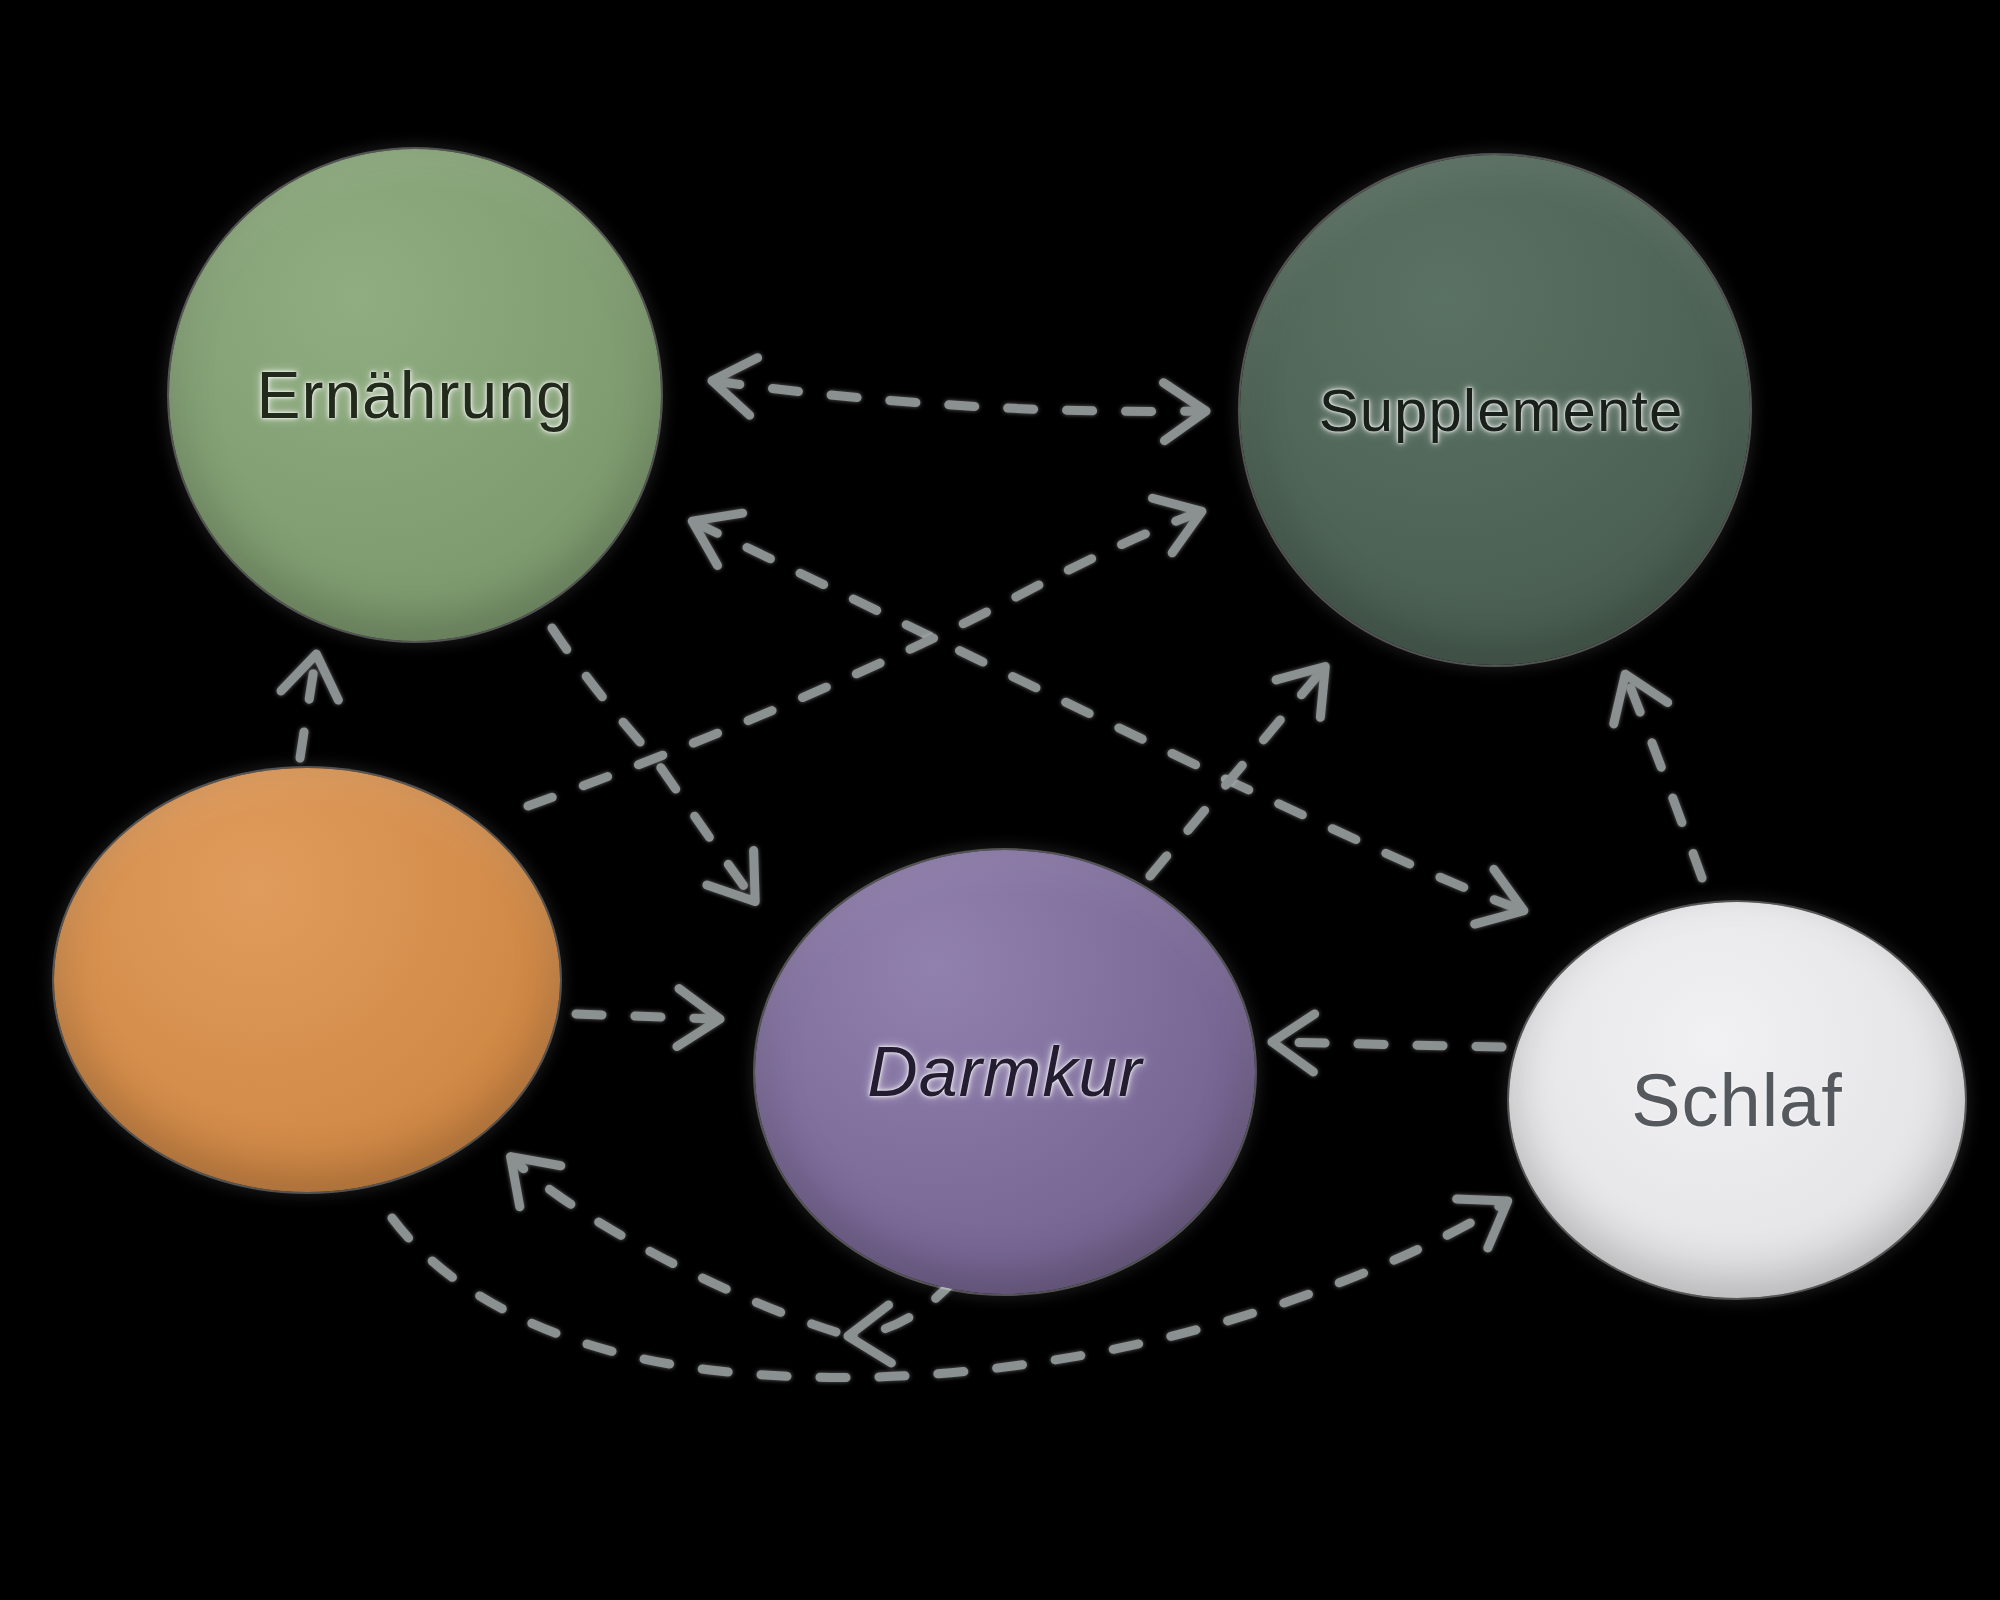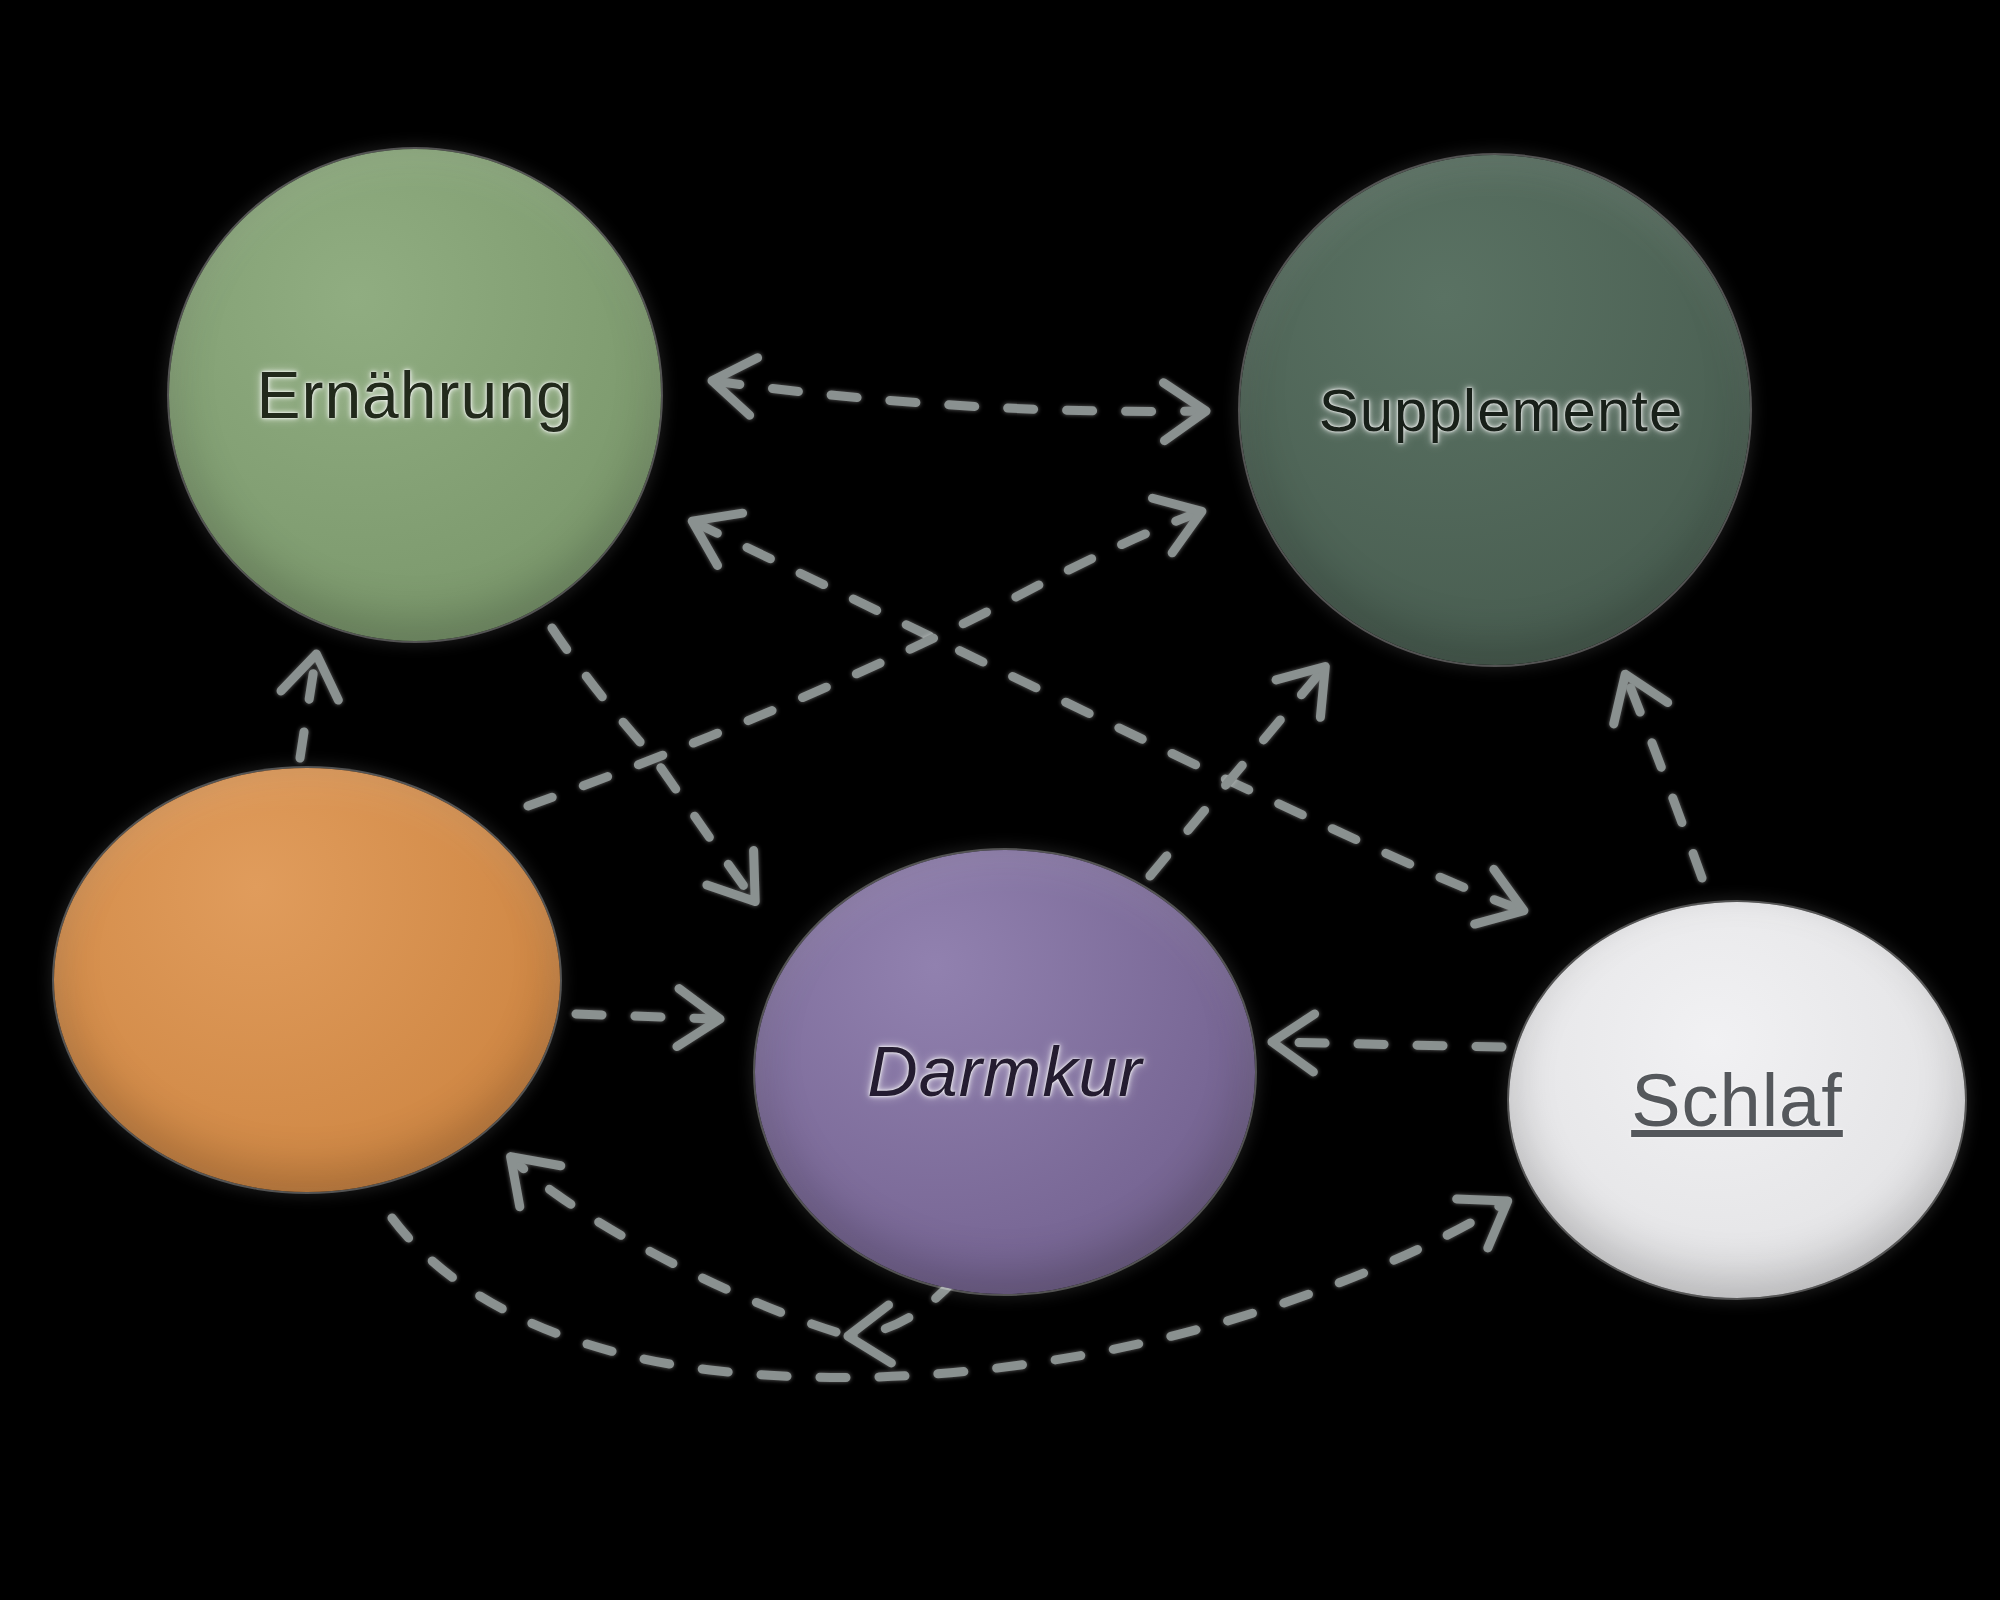--- a/index.html
+++ b/index.html
@@ -23,21 +23,20 @@
     text-shadow:0 0 2px #fff, 0 0 5px rgba(255,255,255,0.95), 0 0 11px rgba(255,255,255,0.55);
   }
   .label .line{display:block;}
   .n-ernaehrung .label{font-size:66px;color:#222a1c;}
   .n-supplemente .label{font-size:60px;color:#182019;margin-left:12px;}
   .n-stress .label{font-size:62px;color:#2a1a08;line-height:2.3;}
   .n-darmkur .label{font-size:70px;color:#241c30;font-style:italic;}
   .n-schlaf .label{
     font-size:74px;color:#55585c;
     text-shadow:0 0 3px rgba(255,255,255,0.85);
-    text-decoration:underline;
   }
 </style>
 </head>
 <body>
 
 <div class="stage">
 
   <svg class="arrows" viewBox="0 0 2000 1600">
     <defs>
       <marker id="ah" markerUnits="userSpaceOnUse" markerWidth="110" markerHeight="110" viewBox="-70 -55 110 110" refX="-2" refY="0" orient="auto-start-reverse">

